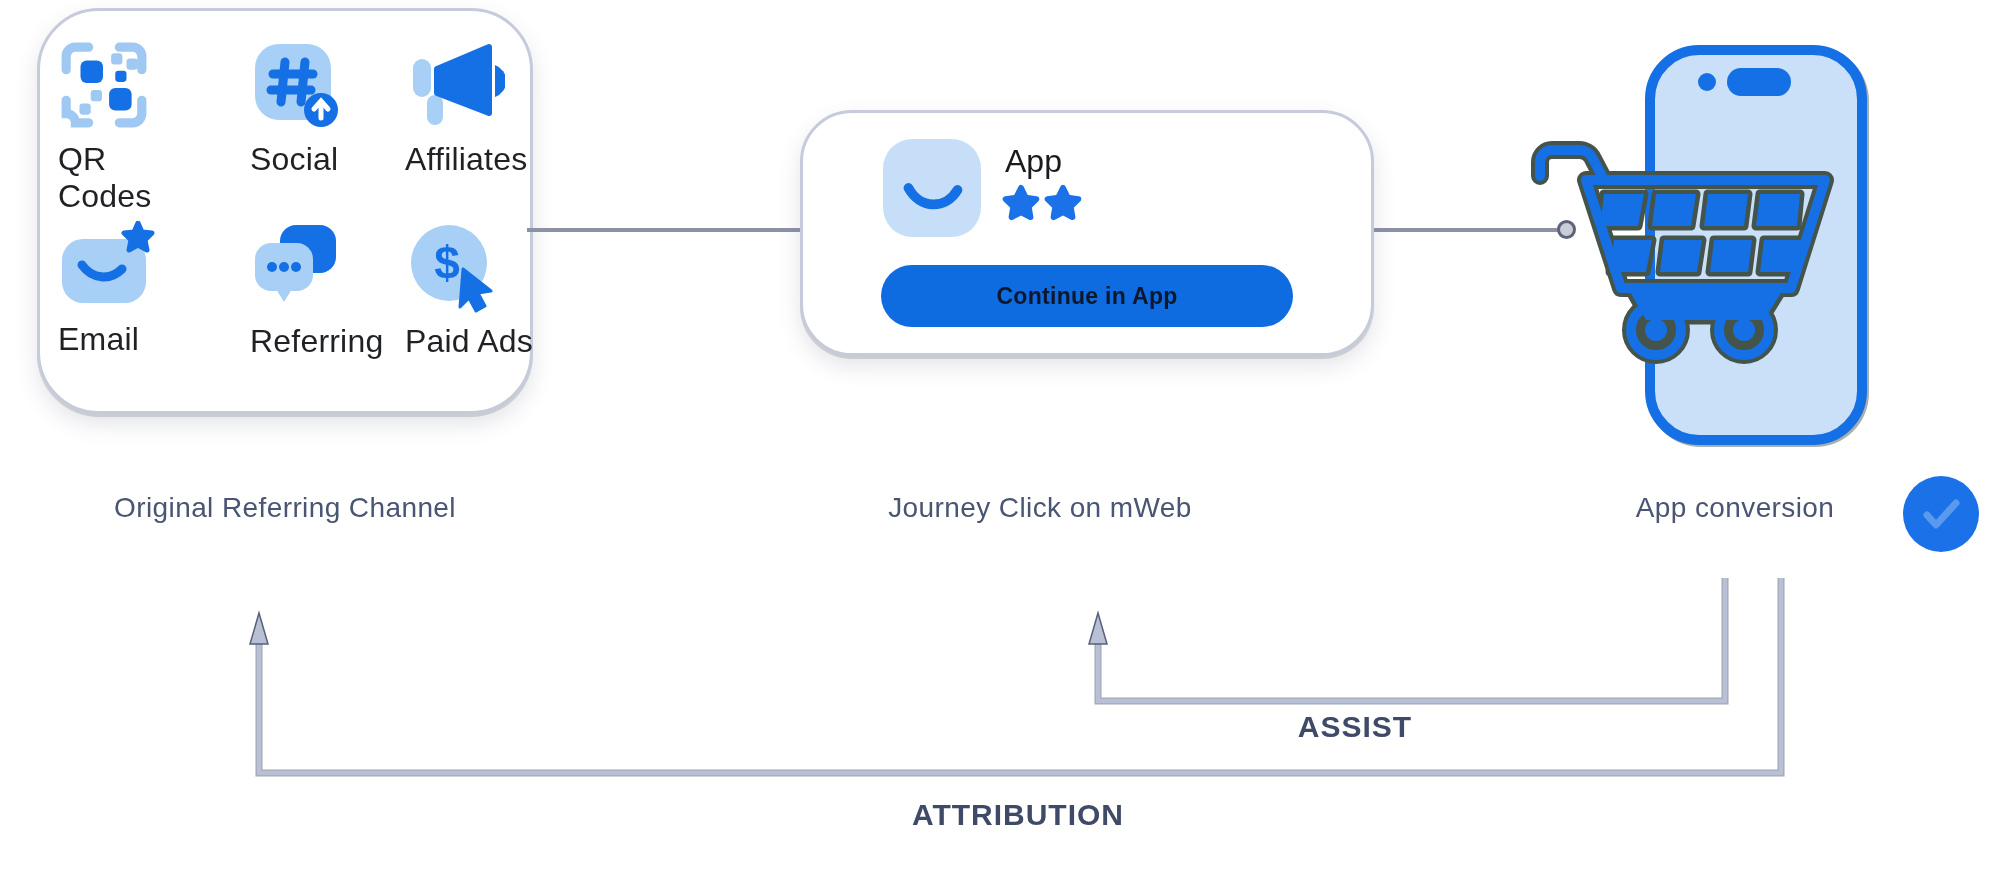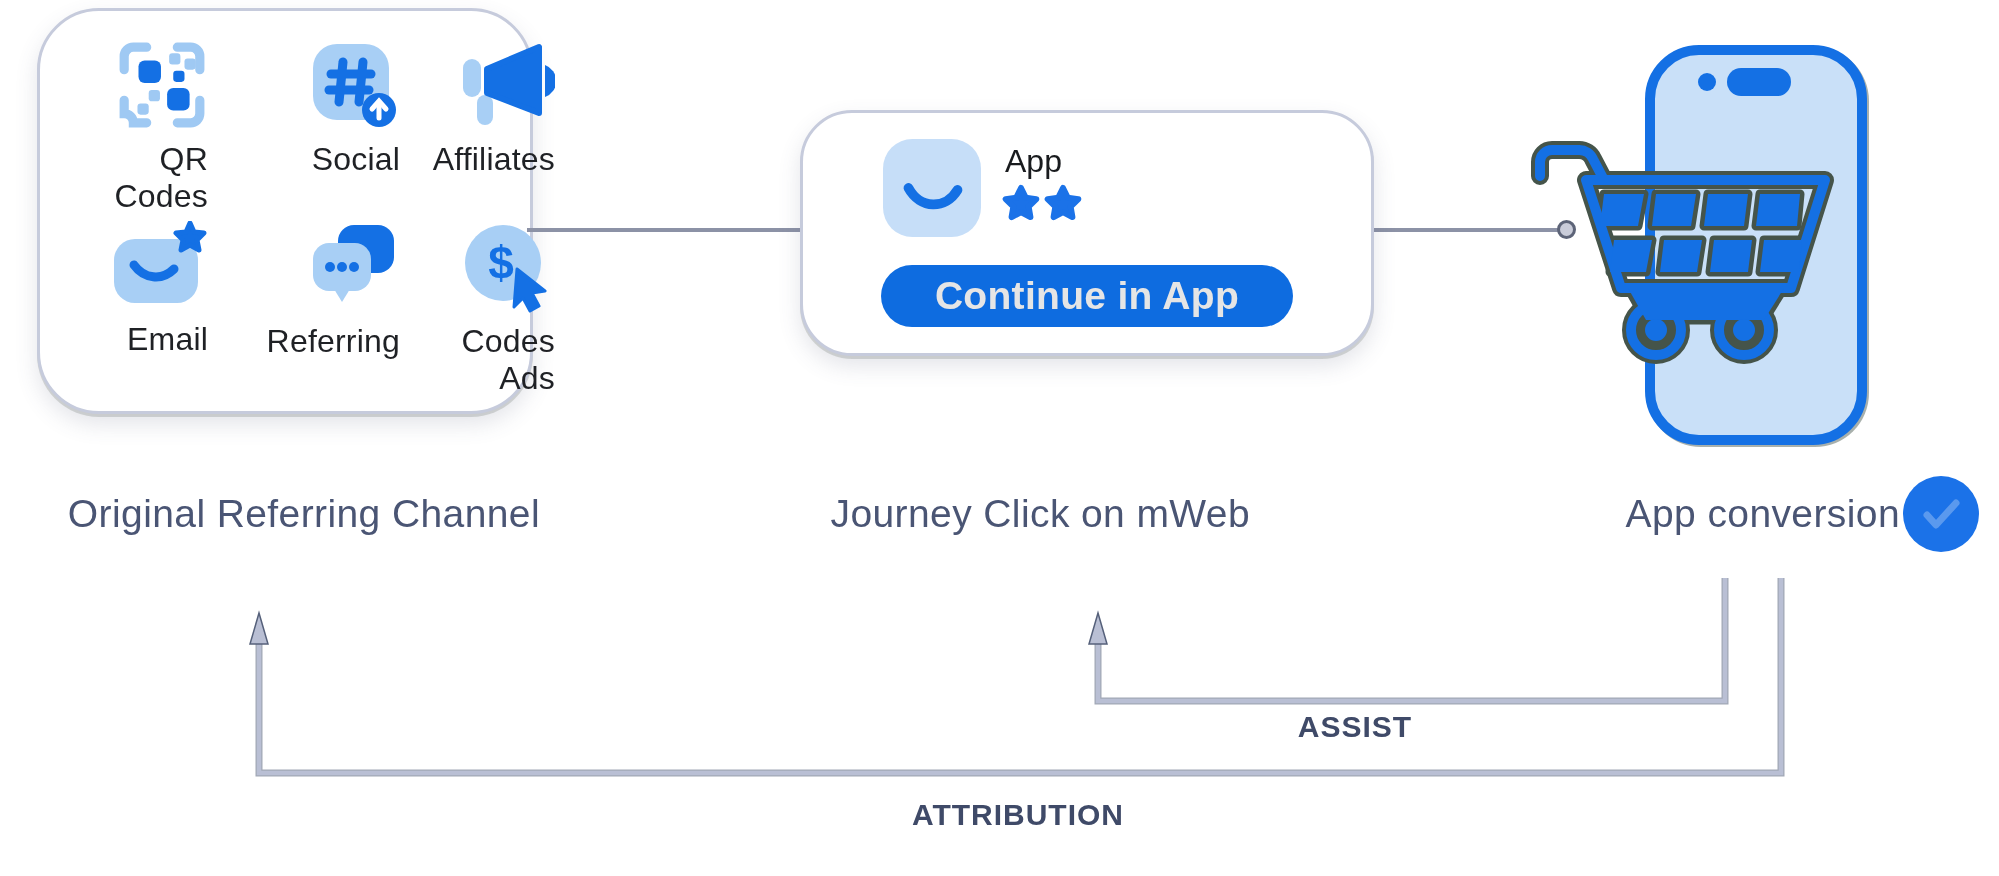--- a/index.html
+++ b/index.html
@@ -3,36 +3,36 @@
 <meta charset="utf-8">
 <style>
   html,body{margin:0;padding:0;background:#ffffff;font-family:"Liberation Sans",sans-serif;}
   .canvas{position:relative;width:1999px;height:876px;background:#ffffff;overflow:hidden;}
 
   .card{position:absolute;background:#ffffff;border:3px solid #c6cbdc;
         box-shadow:0 3px 0 rgba(60,72,60,.18),0 10px 22px rgba(80,90,120,.16);}
   .card-left{left:37px;top:8px;width:490px;height:400px;border-radius:62px;}
   .card-mid{left:800px;top:110px;width:568px;height:240px;border-radius:52px;}
 
-  .cell{position:absolute;width:150px;text-align:right;}
+  .cell{position:absolute;width:150px;text-align:left;}
   .cell .ic{display:inline-block;}
   .cell .lb{display:block;margin-top:6px;font-size:32px;color:#1f2125;letter-spacing:.2px;}
 
-  .stage-label{position:absolute;font-size:39px;font-weight:500;color:#4a5574;
-               text-align:right;letter-spacing:.4px;white-space:nowrap;}
+  .stage-label{position:absolute;font-size:28px;font-weight:500;color:#4a5574;
+               text-align:center;letter-spacing:.4px;white-space:nowrap;}
   .flow-label{position:absolute;font-size:30px;font-weight:800;color:#3f4a68;
               text-align:center;letter-spacing:1px;white-space:nowrap;}
 
   .connector{position:absolute;height:4px;background:#8c92a6;}
   .conn-dot{position:absolute;width:19px;height:19px;border-radius:50%;
             background:#c9ccd9;border:3px solid #5d6478;box-sizing:border-box;}
 
   .app-icon{position:absolute;left:880px;top:136px;}
   .cta{position:absolute;left:878px;top:262px;width:412px;height:62px;border-radius:32px;
-       background:#0e6ce0;color:#e5e5e5;font-size:39px;font-weight:700;
+       background:#0e6ce0;color:#0f172a;font-size:23px;font-weight:700;
        display:flex;align-items:center;justify-content:center;border:none;
        font-family:"Liberation Sans",sans-serif;letter-spacing:.3px;cursor:pointer;}
 
   .phone{position:absolute;left:1645px;top:45px;width:222px;height:400px;box-sizing:border-box;
          background:#c9e0f8;border:10px solid #1470e4;border-radius:54px;
          box-shadow:2px 2px 0 rgba(63,79,70,.45);}
   .phone .cam{position:absolute;left:43px;top:18px;width:18px;height:18px;border-radius:50%;background:#1470e4;}
   .phone .island{position:absolute;left:72px;top:13px;width:64px;height:28px;border-radius:15px;background:#1470e4;}
 
   .cart{position:absolute;left:1524px;top:126px;}
@@ -125,21 +125,21 @@
     </div>
 
     <div class="cell" style="left:365px;top:210px">
       <span class="ic">
         <svg width="96" height="92" viewBox="0 0 96 92">
           <circle cx="44" cy="42" r="38" fill="#a8cff5"></circle>
           <text x="42" y="58" text-anchor="middle" font-family="Liberation Sans, sans-serif" font-size="46" font-weight="700" fill="#1470e4">$</text>
           <path d="M58,48 l28,22 -13,2 7,13 -9,5 -7,-13 -9,9 z" fill="#1470e4" stroke="#1470e4" stroke-width="3" stroke-linejoin="round"></path>
         </svg>
       </span>
-      <span class="lb">Codes Ads</span>
+      <span class="lb">Paid Ads</span>
     </div>
   </div>
 
   <div class="connector" style="left:527px;top:228px;width:273px"></div>
   <div class="connector" style="left:1368px;top:228px;width:190px"></div>
   <div class="conn-dot" style="left:1557px;top:220px"></div>
 
   <div class="card card-mid">
     <span class="app-icon" style="left:80px;top:26px;position:absolute">
       <svg width="98" height="98" viewBox="0 0 100 100">

